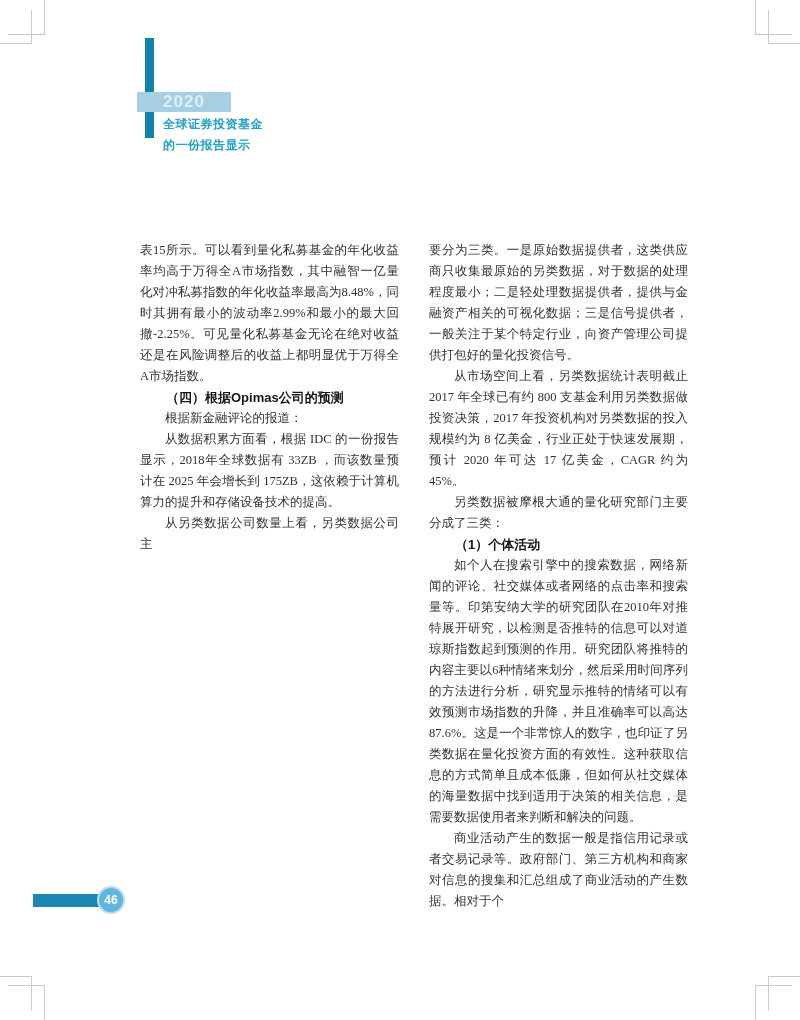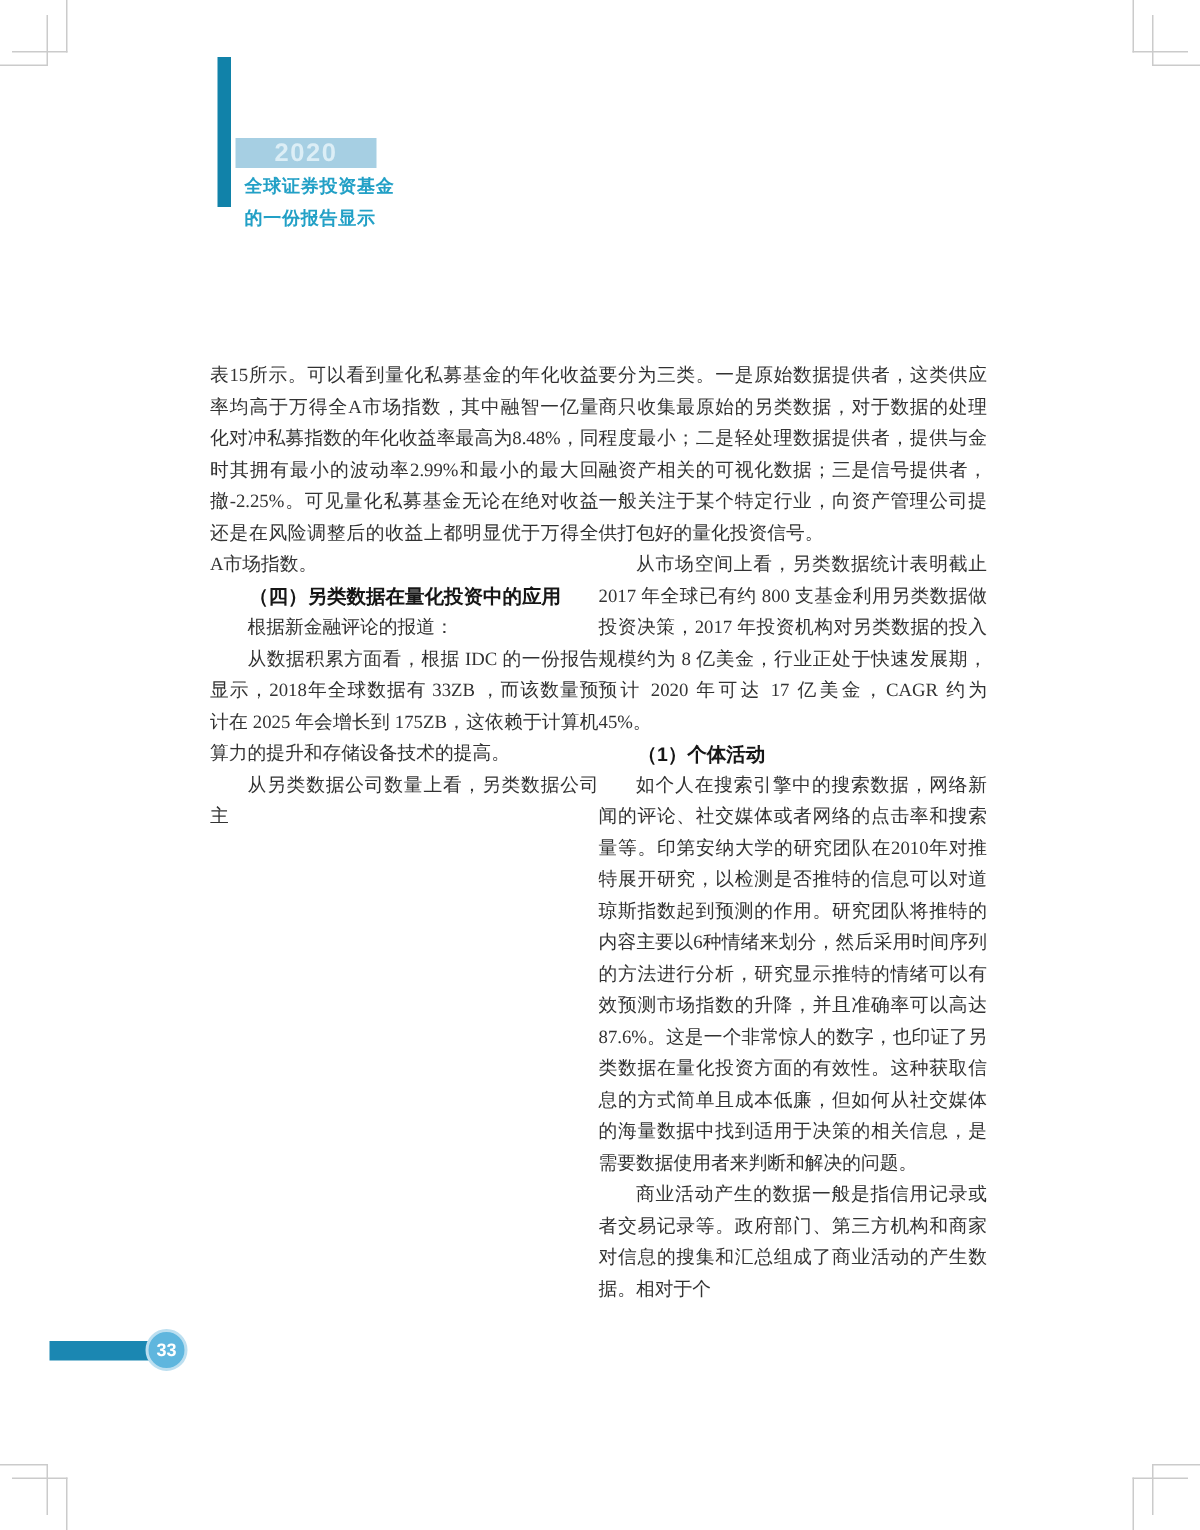--- a/index.html
+++ b/index.html
@@ -25,39 +25,38 @@
 
   
   .logo-bar {
     position: absolute; left: 145px; top: 38px;
     width: 9px; height: 100px; background: #1182a9;
   }
   .logo-band {
     position: absolute; left: 137px; top: 92px;
     width: 94px; height: 20px; background: #a6cfe3;
     text-align: center;
-    margin-left: 20px;
   }
   .logo-year {
     display: inline-block;
     font-family: "Liberation Sans", sans-serif;
     font-weight: bold; font-size: 17px; line-height: 20px;
     letter-spacing: 1px; color: #dceef6;
   }
   .logo-title {
     position: absolute; left: 163px; top: 114px;
     font-family: "Liberation Sans", sans-serif;
     font-weight: bold; font-size: 12px; line-height: 21px;
     letter-spacing: 0.5px; color: #22a0c6;
   }
 
   
   .columns {
     position: absolute; left: 140px; top: 240px;
-    width: 548px; display: flex; 
+    width: 548px; display: flex; gap: 30px;
   }
   .col { width: 259px; }
   .body-p {
     margin: 0;
     font-size: 12.5px; line-height: 21px;
     color: #323232;
     text-align: justify;
     text-justify: inter-character;
   }
   .indent { text-indent: 2em; }
@@ -104,34 +103,35 @@
     </div>
     <div class="logo-title">
       <div>全球证券投资基金</div>
       <div>的一份报告显示</div>
     </div>
   </div>
 
   <div class="columns">
     <div class="col">
       <p class="body-p">表15所示。可以看到量化私募基金的年化收益率均高于万得全A市场指数，其中融智一亿量化对冲私募指数的年化收益率最高为8.48%，同时其拥有最小的波动率2.99%和最小的最大回撤-2.25%。可见量化私募基金无论在绝对收益还是在风险调整后的收益上都明显优于万得全A市场指数。</p>
-      <p class="heading">（四）另类数据在量化投资中的应用</p>
+      <p class="heading">（四）根据Opimas公司的预测</p>
       <p class="body-p indent">根据新金融评论的报道：</p>
       <p class="body-p indent">从数据积累方面看，根据 IDC 的一份报告显示，2018年全球数据有 33ZB ，而该数量预计在 2025 年会增长到 175ZB，这依赖于计算机算力的提升和存储设备技术的提高。</p>
       <p class="body-p indent">从另类数据公司数量上看，另类数据公司主</p>
     </div>
     <div class="col">
       <p class="body-p">要分为三类。一是原始数据提供者，这类供应商只收集最原始的另类数据，对于数据的处理程度最小；二是轻处理数据提供者，提供与金融资产相关的可视化数据；三是信号提供者，一般关注于某个特定行业，向资产管理公司提供打包好的量化投资信号。</p>
       <p class="body-p indent">从市场空间上看，另类数据统计表明截止 2017 年全球已有约 800 支基金利用另类数据做投资决策，2017 年投资机构对另类数据的投入规模约为 8 亿美金，行业正处于快速发展期，预计 2020 年可达 17 亿美金，CAGR 约为 45%。</p>
+      <p class="body-p indent">另类数据被摩根大通的量化研究部门主要分成了三类：</p>
       <p class="heading">（1）个体活动</p>
       <p class="body-p indent">如个人在搜索引擎中的搜索数据，网络新闻的评论、社交媒体或者网络的点击率和搜索量等。印第安纳大学的研究团队在2010年对推特展开研究，以检测是否推特的信息可以对道琼斯指数起到预测的作用。研究团队将推特的内容主要以6种情绪来划分，然后采用时间序列的方法进行分析，研究显示推特的情绪可以有效预测市场指数的升降，并且准确率可以高达87.6%。这是一个非常惊人的数字，也印证了另类数据在量化投资方面的有效性。这种获取信息的方式简单且成本低廉，但如何从社交媒体的海量数据中找到适用于决策的相关信息，是需要数据使用者来判断和解决的问题。</p>
       <p class="body-p indent">商业活动产生的数据一般是指信用记录或者交易记录等。政府部门、第三方机构和商家对信息的搜集和汇总组成了商业活动的产生数据。相对于个</p>
     </div>
   </div>
 
   <div>
     <div class="page-bar"></div>
     <div class="page-circle">
-      <span>33</span>
+      <span>46</span>
     </div>
   </div>
 
 </div>
 
 </body></html>

